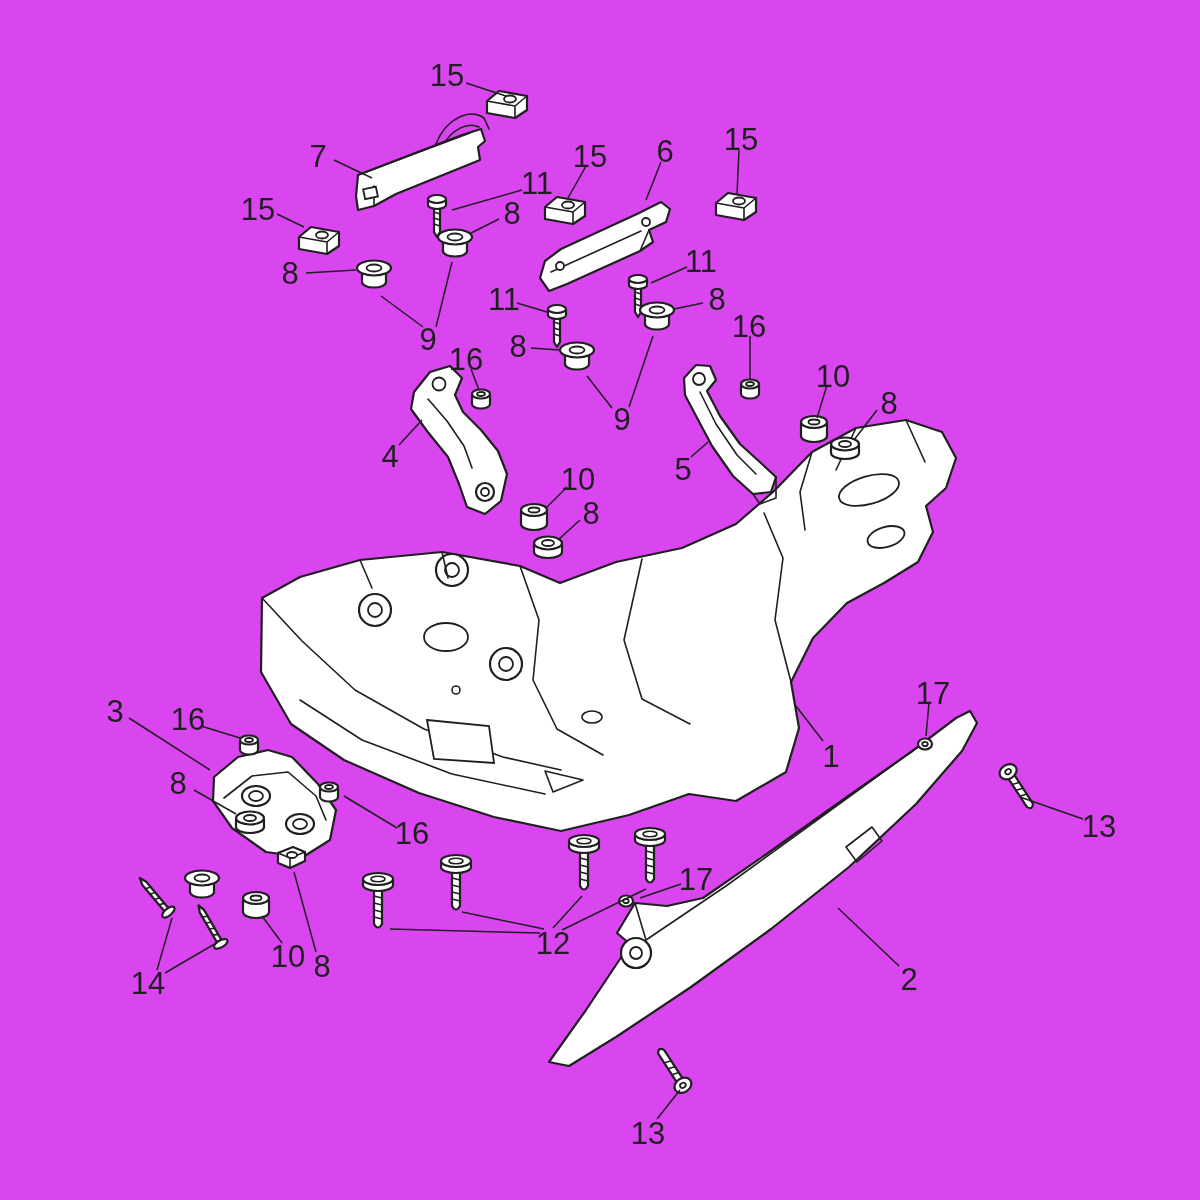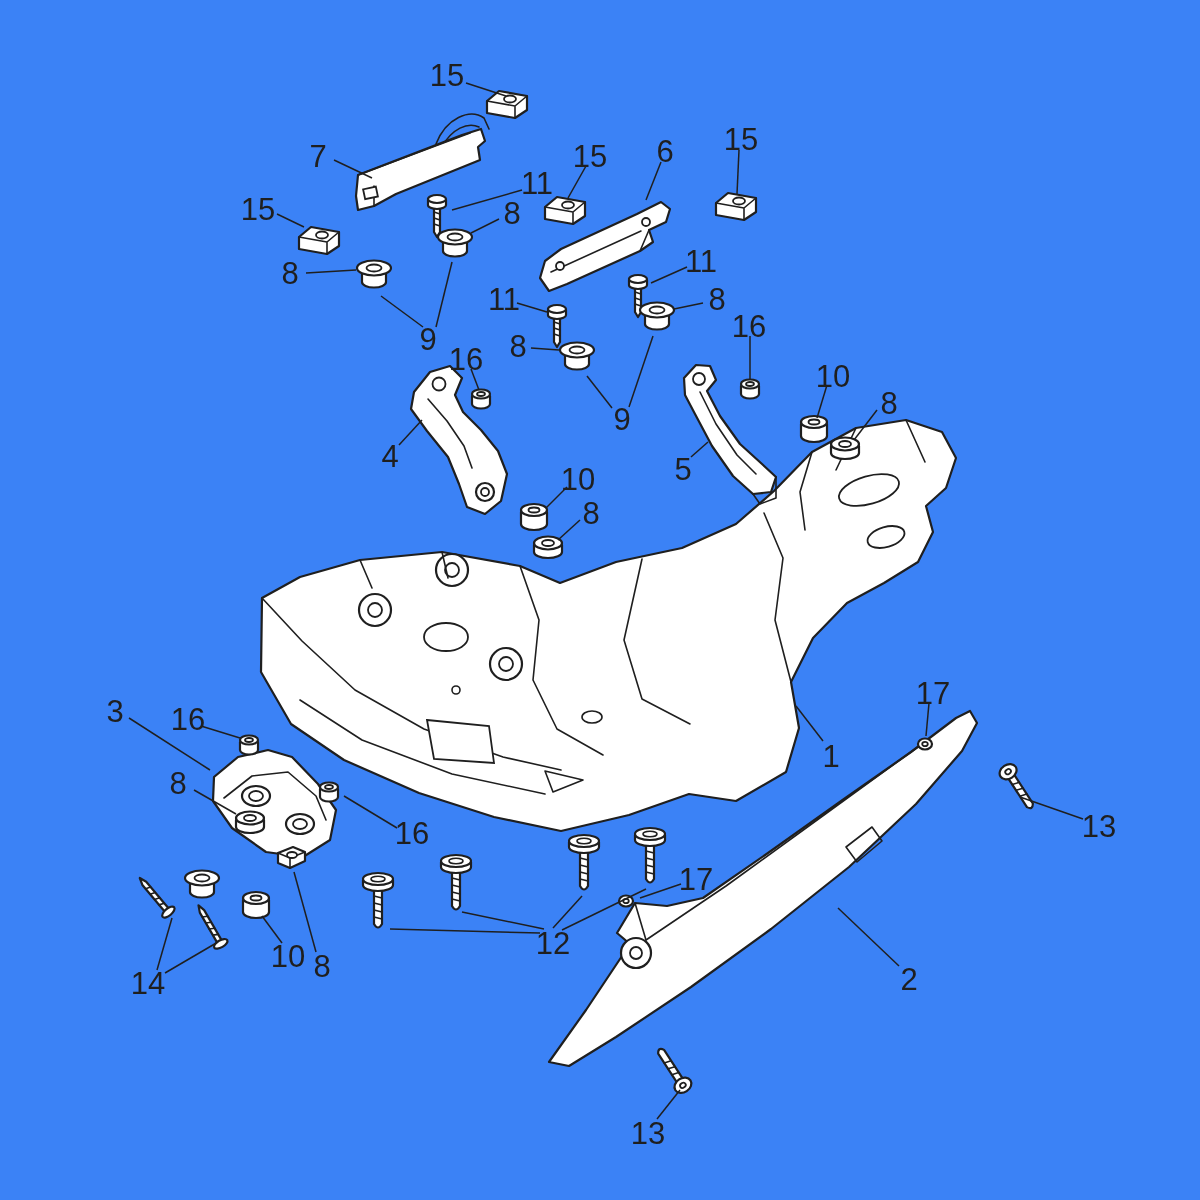--- a/index.html
+++ b/index.html
@@ -1,16 +1,16 @@
 <!DOCTYPE html>
 <html><head>
 <meta charset="utf-8">
 <style>
   html,body{margin:0;padding:0;background:#ffffff;}
-  .stage{position:relative;width:1200px;height:1200px;background:#3b82f6;overflow:hidden;}
+  .stage{position:relative;width:1200px;height:1200px;background:#d946ef;overflow:hidden;}
   .stage svg{position:absolute;left:0;top:0;}
   .p{fill:#ffffff;stroke:#1f1f1f;stroke-width:2.2;stroke-linejoin:round;stroke-linecap:round;}
   .d{fill:none;stroke:#1f1f1f;stroke-width:1.6;stroke-linejoin:round;stroke-linecap:round;}
   .hole{fill:#ffffff;stroke:#1f1f1f;stroke-width:1.8;}
   .callout{font-family:"Liberation Sans",sans-serif;font-size:31px;fill:#1f1f1f;text-anchor:middle;}
   .leader{stroke:#1f1f1f;stroke-width:1.5;fill:none;}
 </style>
 </head>
 <body>
 

